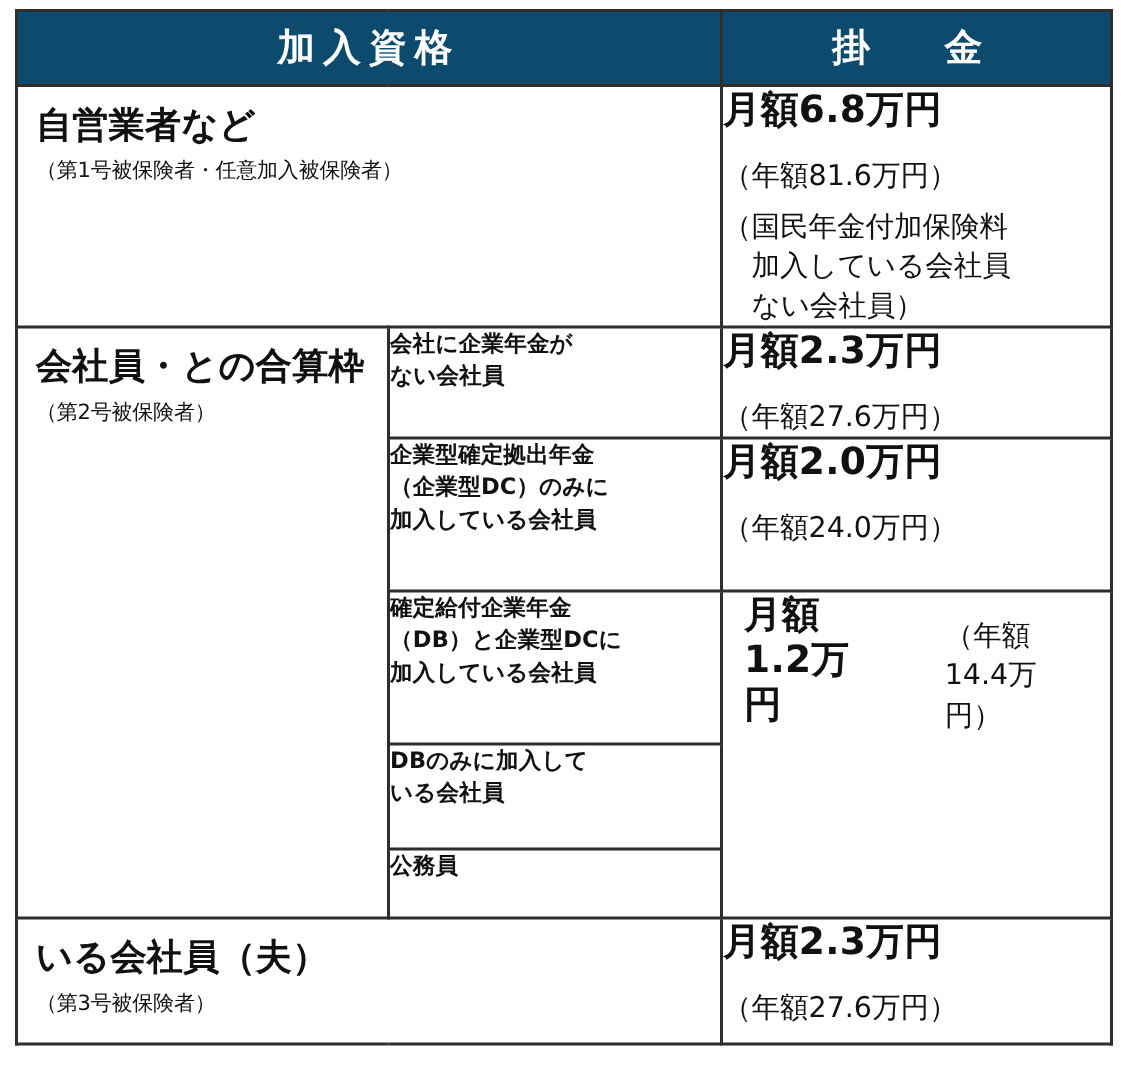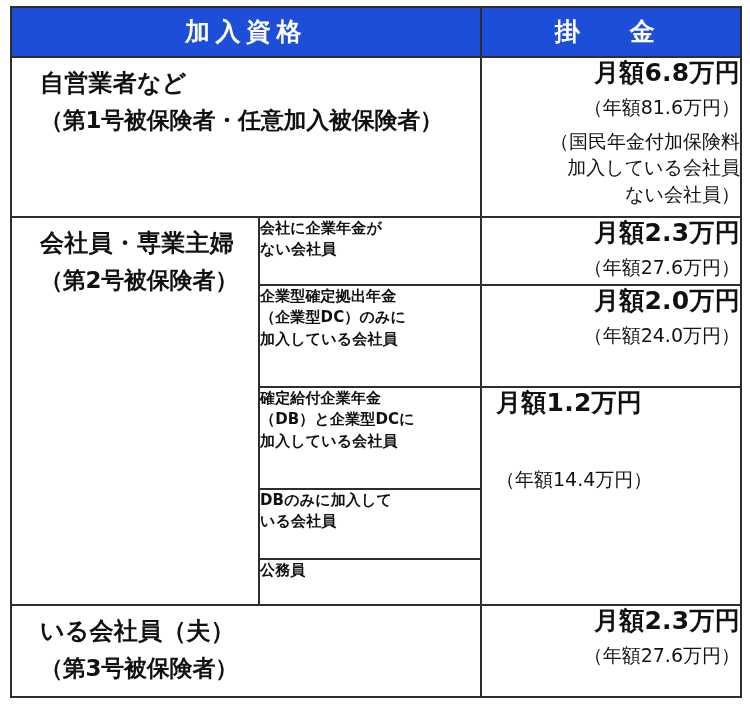--- a/index.html
+++ b/index.html
@@ -30,92 +30,90 @@
 
   table.pension-table td,
   table.pension-table th {
     border: 2px solid #2e2e2e;
     vertical-align: top;
     padding: 0;
   }
 
   
   .hdr {
-    background: #1d4ed8;
+    background: #0c4a6e;
     color: #ffffff;
     text-align: center;
     font-size: 25px;
     font-weight: bold;
     letter-spacing: 0.22em;
     height: 48px;
     line-height: 48px;
     padding: 0;
   }
   .hdr-sub {
     letter-spacing: 0.5em;
     padding-left: 0.5em;
   }
 
   
   .cell {
-    padding: 10px 12px 12px 28px;
+    padding: 10px 12px 12px 12px;
     box-sizing: border-box;
   }
 
   .cat-main {
     font-size: 24px;
     font-weight: bold;
     line-height: 1.25;
     letter-spacing: 0.01em;
   }
   .cat-sub {
-    font-size: 23px;
+    font-size: 14px;
     line-height: 1.35;
     margin-top: 7px;
     letter-spacing: -0.01em;
-    font-weight: bold;
   }
 
   .detail {
     font-size: 15px;
     font-weight: bold;
     line-height: 1.42;
     letter-spacing: 0.01em;
     padding: 11px 10px 12px 12px;
   }
 
   .amt-main {
     font-size: 25px;
     font-weight: bold;
     line-height: 1.2;
     letter-spacing: 0.01em;
   }
   .amt-sub {
     font-size: 19px;
     line-height: 1.38;
-    margin-top: 6px;
+    margin-top: 16px;
     letter-spacing: 0.0em;
   }
   .amt-note {
     font-size: 19px;
     line-height: 1.38;
     margin-top: 8px;
     letter-spacing: 0.0em;
   }
   .amt-note .indent1 { display:block; padding-left: 1em; }
   .amt-note .indent0 { display:block; }
 
   .amt-cell {
     padding: 10px 12px 12px 14px;
     box-sizing: border-box;
-    text-align: right;
   }
   .amt-mid-inner {
     display: flex;
-    flex-direction: column;
+    flex-direction: row;
     justify-content: center;
     height: 100%;
     padding: 0 12px 0 14px;
     box-sizing: border-box;
     gap: 42px;
   }
   .row-tall { height: 100%; }
 </style>
 </head>
 <body>
@@ -149,21 +147,21 @@
             <span class="indent0">（国民年金付加保険料</span>
             <span class="indent1">加入している会社員</span>
             <span class="indent1">ない会社員）</span>
           </div>
         </td>
       </tr>
 
       <tr>
         <td rowspan="5">
           <div class="cell">
-            <div class="cat-main">会社員・専業主婦</div>
+            <div class="cat-main">会社員・との合算枠</div>
             <div class="cat-sub">（第2号被保険者）</div>
           </div>
         </td>
         <td class="detail" style="height:66px;">会社に企業年金が<br>ない会社員</td>
         <td class="amt-cell">
           <div class="amt-main">月額2.3万円</div>
           <div class="amt-sub">（年額27.6万円）</div>
         </td>
       </tr>
 

